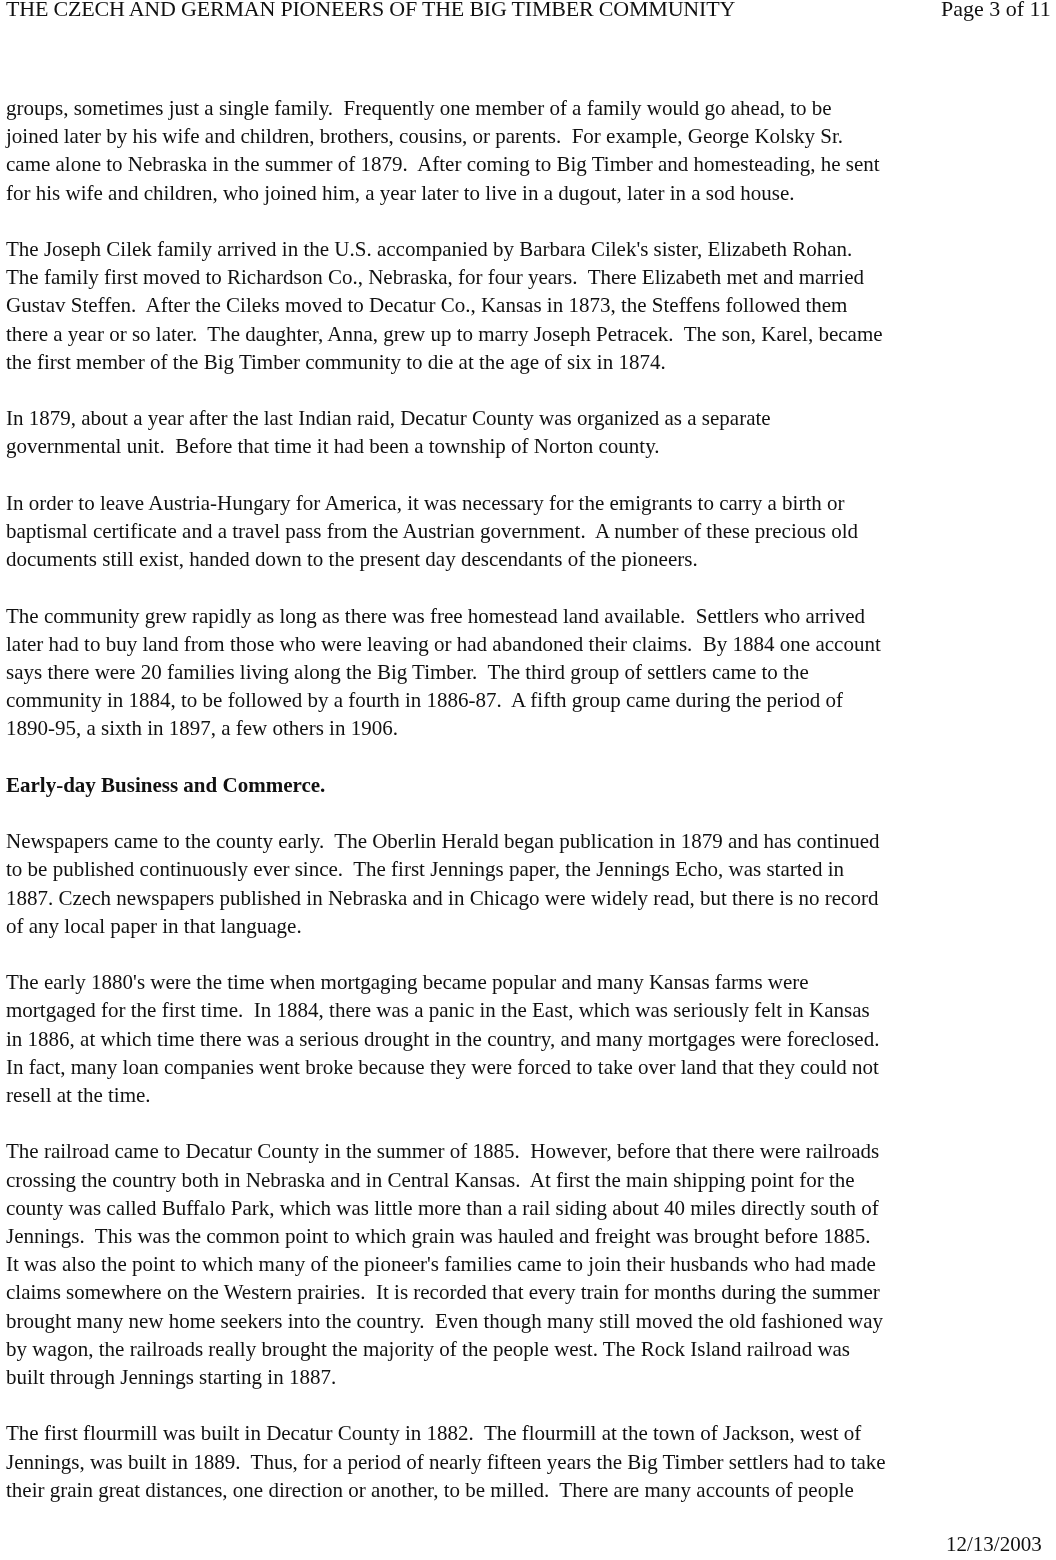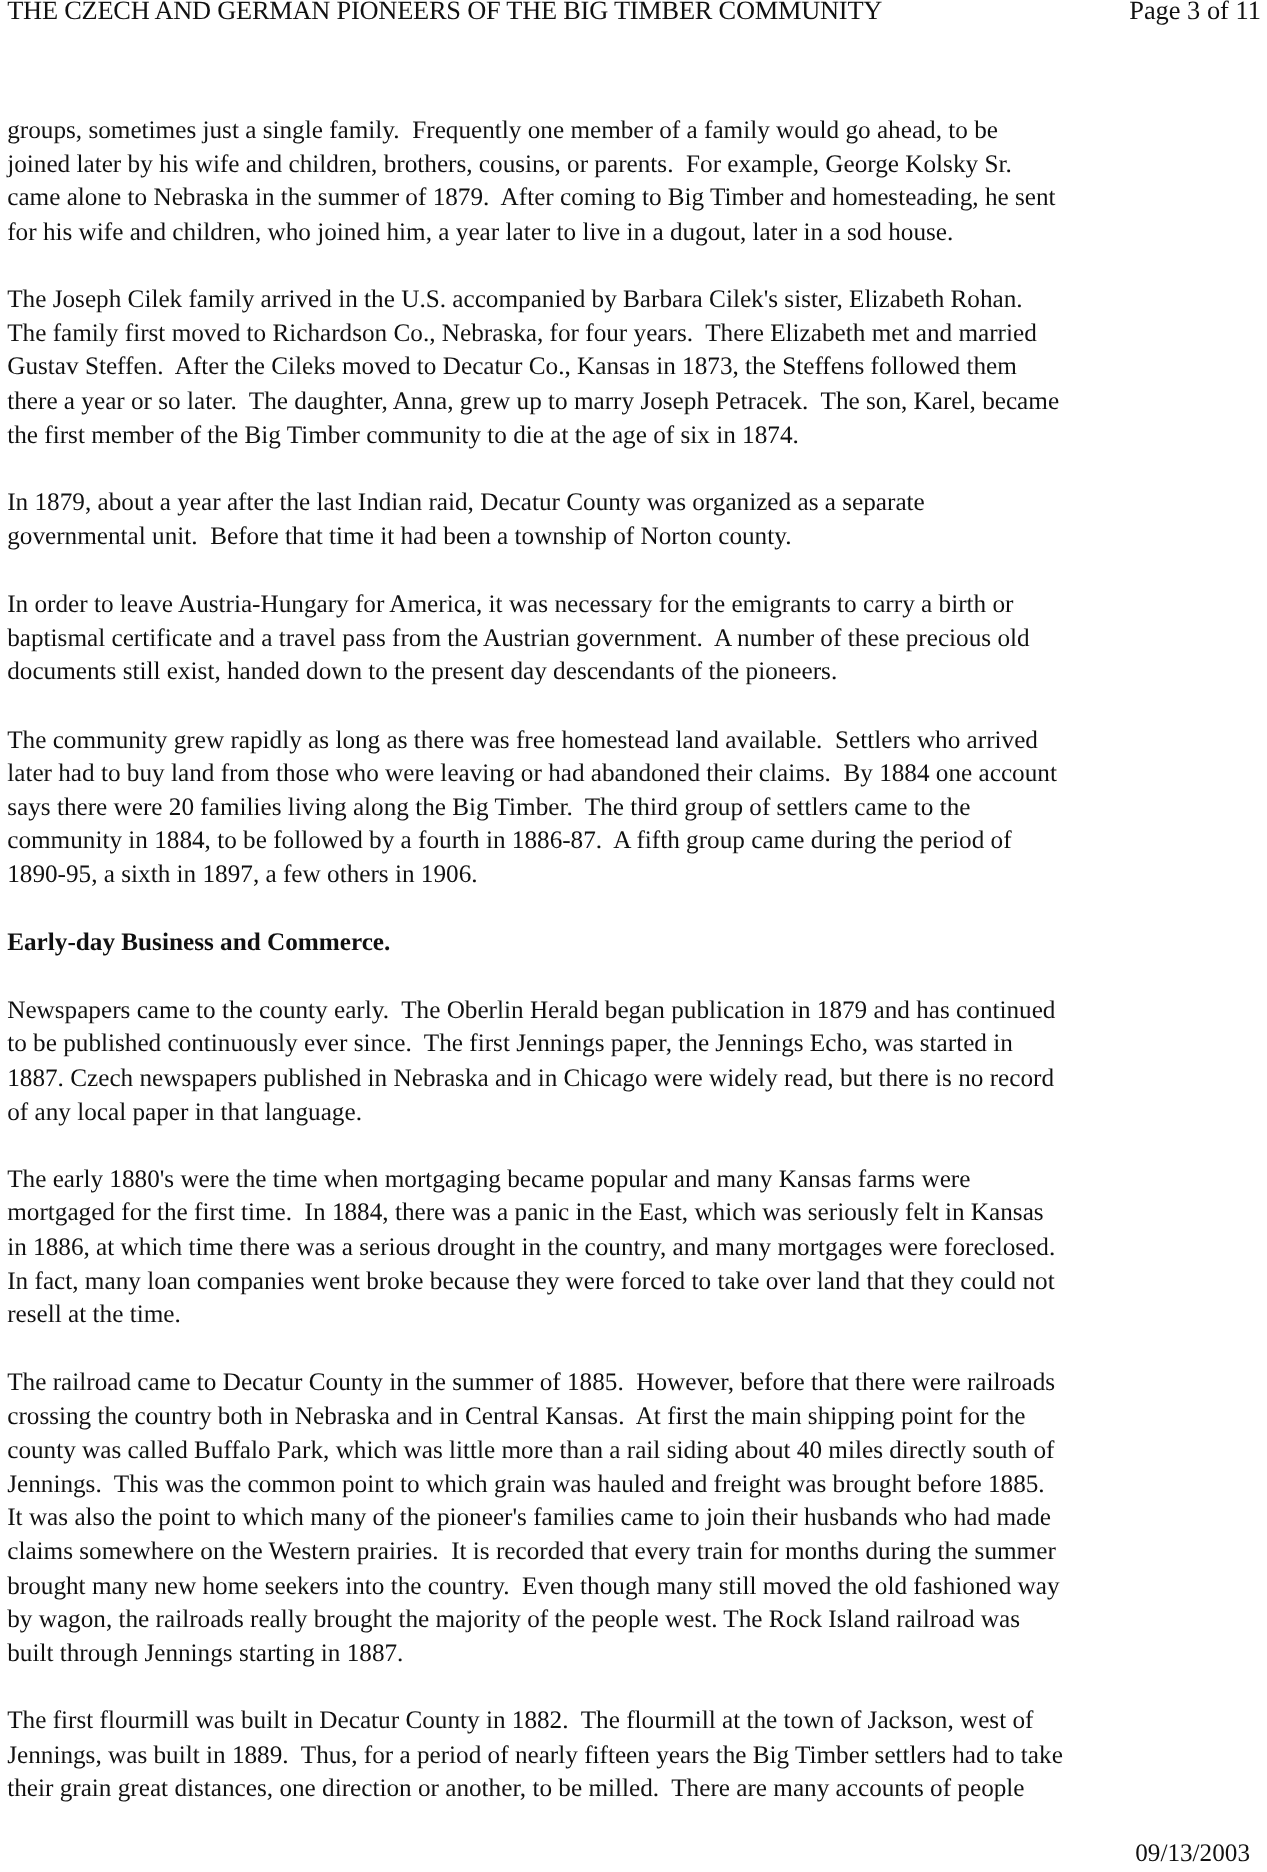--- a/index.html
+++ b/index.html
@@ -132,13 +132,13 @@
         <span class="line">built through Jennings starting in 1887.</span>
       </p>
       <p class="para">
         <span class="line">The first flourmill was built in Decatur County in 1882.  The flourmill at the town of Jackson, west of</span>
         <span class="line">Jennings, was built in 1889.  Thus, for a period of nearly fifteen years the Big Timber settlers had to take</span>
         <span class="line">their grain great distances, one direction or another, to be milled.  There are many accounts of people</span>
       </p>
     </div>
 </div>
 
-<div class="footer-date">09/13/2003</div>
+<div class="footer-date">12/13/2003</div>
 
 </body></html>

